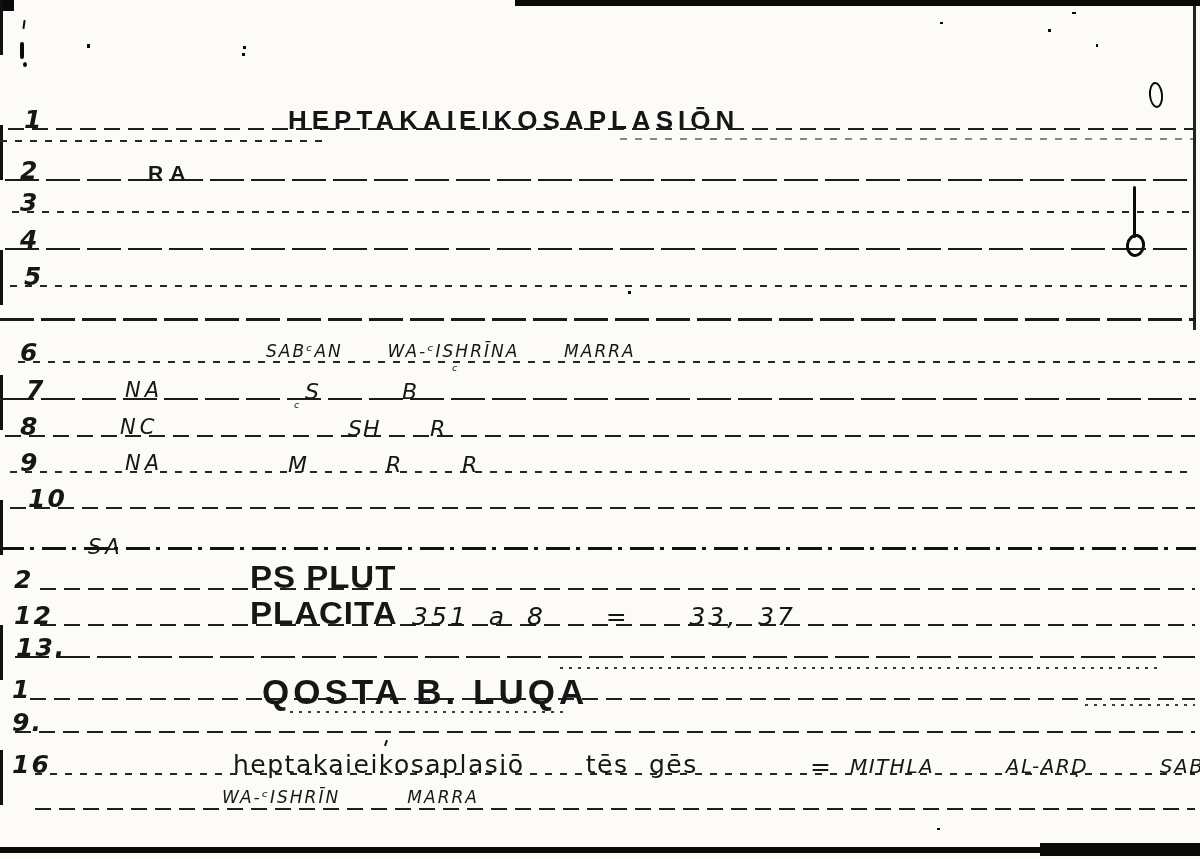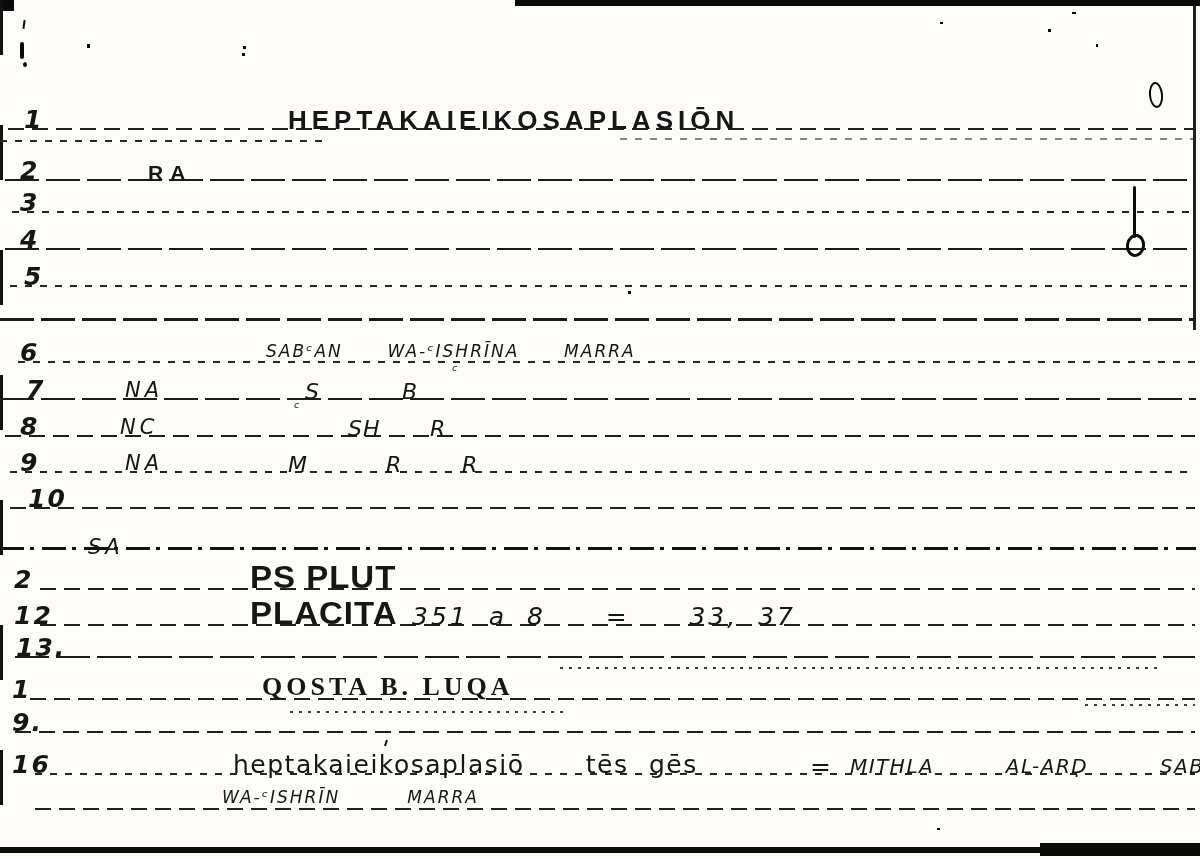--- a/index.html
+++ b/index.html
@@ -14,21 +14,21 @@
   .r-a{background:repeating-linear-gradient(90deg,#1f1f1f 0 16px,rgba(0,0,0,0) 16px 24px);}
   .r-a2{background:repeating-linear-gradient(90deg,#1b1b1b 0 34px,rgba(0,0,0,0) 34px 41px);}
   .r-b{background:repeating-linear-gradient(90deg,#262626 0 7px,rgba(0,0,0,0) 7px 15px);}
   .r-dot{background:repeating-linear-gradient(90deg,#3a3a3a 0 3px,rgba(0,0,0,0) 3px 9px);height:2px;}
   .r-dd{background:repeating-linear-gradient(90deg,#121212 0 24px,rgba(0,0,0,0) 24px 30px,#121212 30px 34px,rgba(0,0,0,0) 34px 42px);}
   
   .num{font-style:italic;font-size:25px;font-weight:600;letter-spacing:2px;}
   .lblc{font-family:"Liberation Sans",sans-serif;font-weight:600;font-size:21px;letter-spacing:7px;}
   .lbl{font-style:italic;font-size:21px;letter-spacing:4px;}
   .caps{font-family:"Liberation Sans",sans-serif;font-weight:600;font-size:26px;letter-spacing:5px;}
-  .caps14{font-family:Liberation Serif, serif;font-weight:600;font-size:26px;letter-spacing:4px;}
+  .caps14{font-family:Liberation Sans, sans-serif;font-weight:600;font-size:35px;letter-spacing:4px;}
   .marker{font-family:"Liberation Sans",sans-serif;font-weight:900;font-size:33px;letter-spacing:1px;transform:scaleY(.96);transform-origin:left top;}
   .ital{font-style:italic;font-size:17px;letter-spacing:2px;word-spacing:15px;}
   .ital-s{font-style:italic;font-size:20px;letter-spacing:1.5px;word-spacing:16px;}
   .greek{font-size:25px;letter-spacing:1.5px;word-spacing:11px;}
   .root{font-style:italic;font-size:22px;letter-spacing:1px;}
   .supc{font-style:italic;font-size:15px;}
   .ref{font-style:italic;font-size:25px;letter-spacing:3px;word-spacing:9px;}
   .ink{position:absolute;background:#0a0a0a;}
   .oval{position:absolute;border:2.5px solid #0a0a0a;border-radius:50%;background:transparent;}
 </style>

